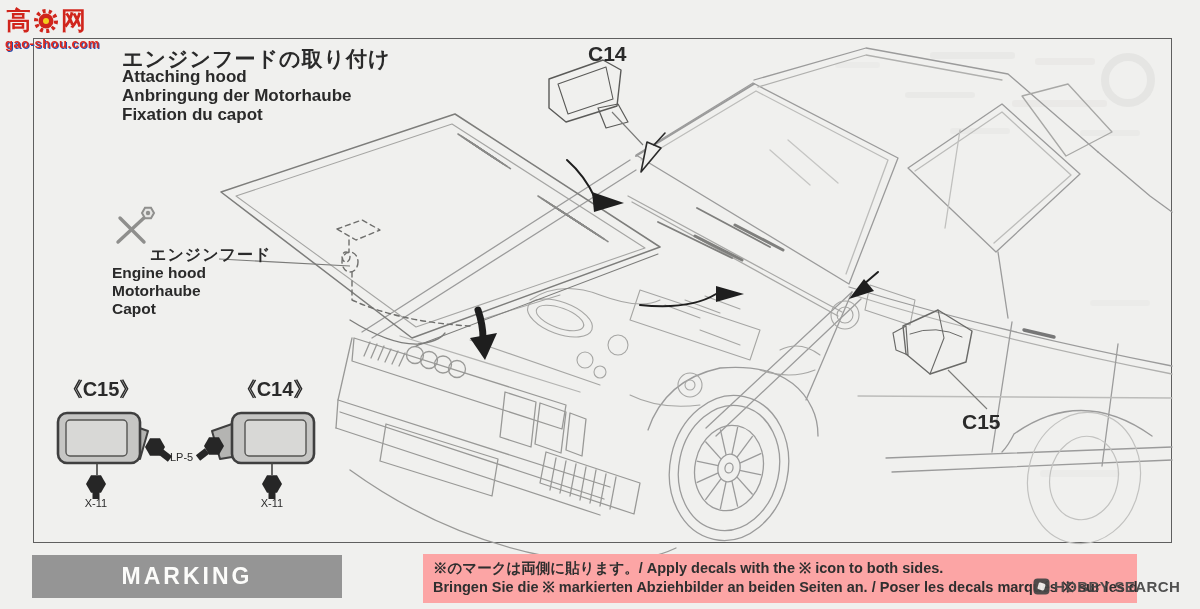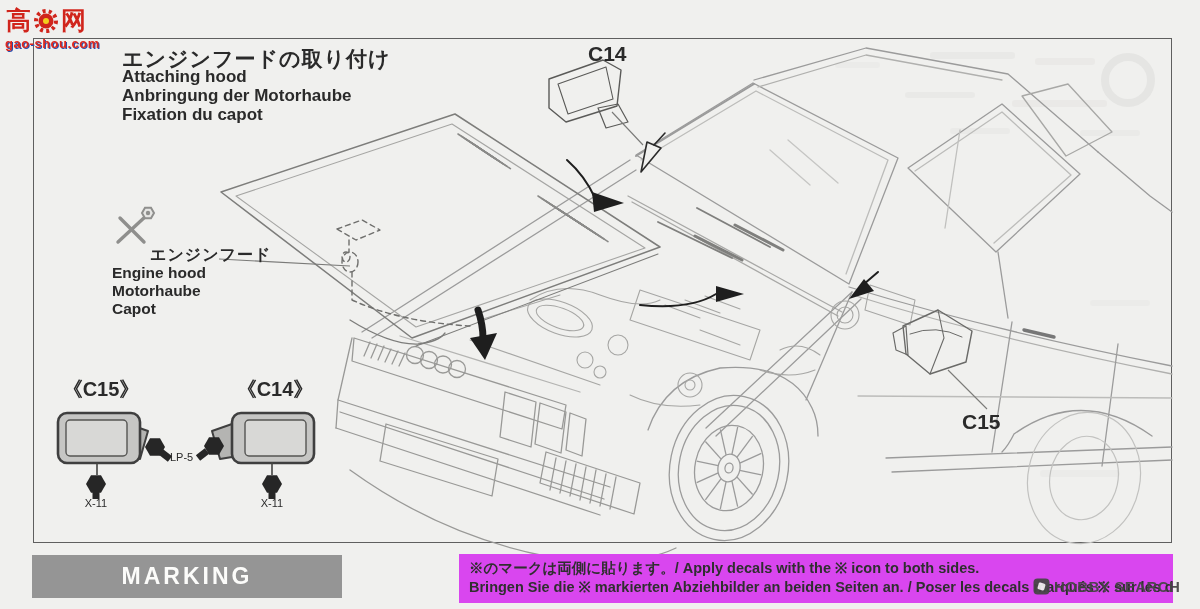--- a/index.html
+++ b/index.html
@@ -16,23 +16,23 @@
   .title-line{left:122px;font-size:17px;font-weight:bold;}
   .hood-label{left:112px;top:246px;font-size:15.5px;font-weight:bold;line-height:18px;}
   .hood-label .ja{font-size:16px;letter-spacing:1px;margin-left:38px;}
   .callout{font-size:21px;font-weight:bold;}
   .part-name{font-size:20px;font-weight:bold;width:84px;text-align:center;}
   .paint-code{font-size:11px;font-weight:normal;}
   .x11{width:44px;text-align:center;}
   .marking-bar{left:32px;top:555px;width:310px;height:43px;background:#959595;
     color:#fcfcfa;font-size:23px;font-weight:bold;letter-spacing:3px;
     text-align:center;line-height:43px;}
-  .note-box{left:423px;top:554px;width:714px;height:49px;background:#d946ef;
+  .note-box{left:423px;top:554px;width:714px;height:49px;background:#fca5a5;
     font-size:14.5px;font-weight:bold;color:#2f2f2f;line-height:19px;
-    padding:5px 0 0 10px;box-sizing:border-box;white-space:nowrap;overflow:hidden;margin-left:36px;}
+    padding:5px 0 0 10px;box-sizing:border-box;white-space:nowrap;overflow:hidden;}
   .wm-top{left:6px;top:4px;display:flex;align-items:center;gap:2px;}
   .wm-cn{font-size:25px;font-weight:bold;color:#d0251c;text-shadow:0 0 1px #ffffff;}
   .wm-site{left:5px;top:36px;font-size:13px;font-weight:bold;color:#e0281e;
     letter-spacing:.5px;text-shadow:1px 1px 0 #2a4fae;}
   .wm-hobby{left:1033px;top:578px;display:flex;align-items:center;gap:4px;
     color:#454545;opacity:.93;}
   .wm-hobby .txt{font-size:15px;font-weight:bold;letter-spacing:.4px;}
 </style>
 </head>
 <body>

